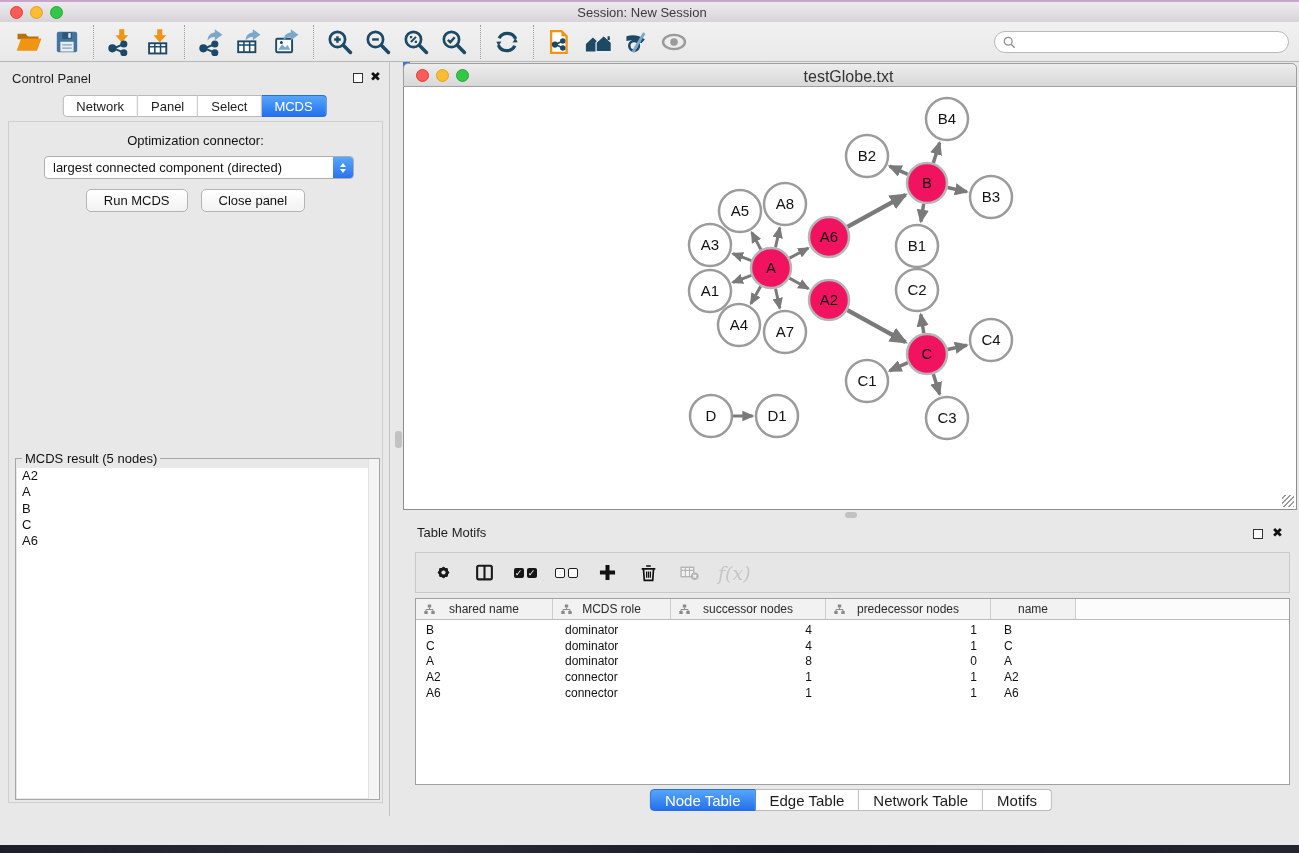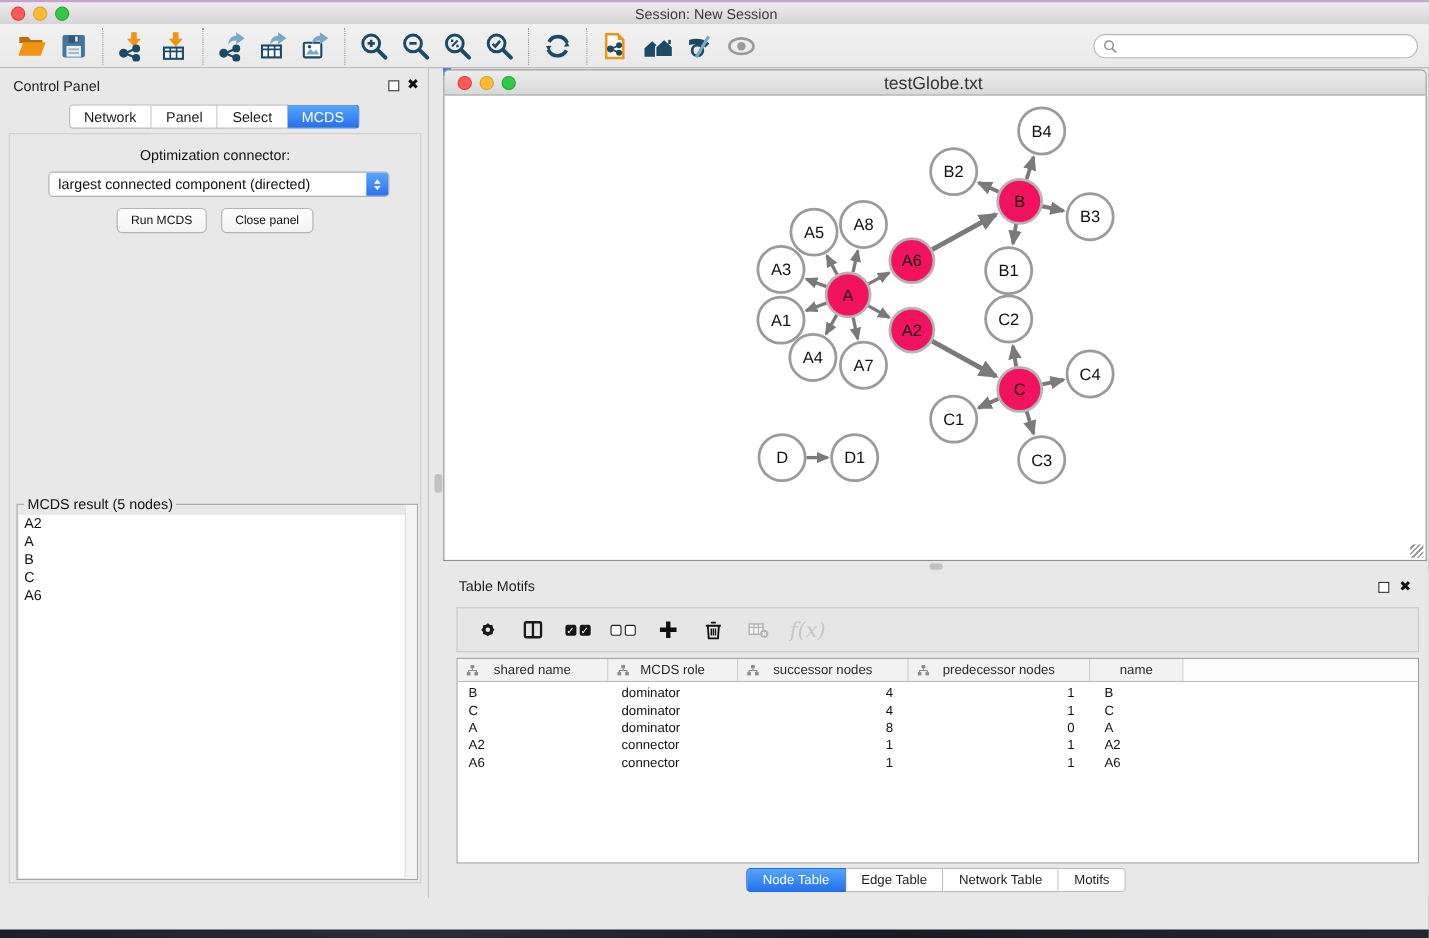--- a/index.html
+++ b/index.html
@@ -51,22 +51,22 @@
     border:1px solid #cfcfcf; background:#e8e8e8; }
   #opt-label { position:absolute; top:11px; left:0; right:0; text-align:center; font-size:13px; color:#111; }
   #criterion-select { position:absolute; top:34px; left:35px; right:28px; height:23px;
     background:#fff; border:1px solid #aeaeae; border-radius:4px; display:flex; align-items:center; }
   #criterion-select .val { flex:1; font-size:13px; color:#111; padding-left:8px; white-space:nowrap; }
   #criterion-select .stepper { width:20px; height:21px; margin:0; border-radius:0 3px 3px 0;
     background:linear-gradient(#58a7fa,#2a72ef); display:flex; flex-direction:column; align-items:center; justify-content:center; gap:2px; }
   .chev-up { width:0; height:0; border-left:3.5px solid transparent; border-right:3.5px solid transparent; border-bottom:4.5px solid #fff; }
   .chev-dn { width:0; height:0; border-left:3.5px solid transparent; border-right:3.5px solid transparent; border-top:4.5px solid #fff; }
   #cp-buttons { position:absolute; top:67px; left:0; right:0; display:flex; justify-content:center; gap:13px; }
-  .cp-btn { height:23px; padding:0 12px; background:linear-gradient(#ffffff,#f2f2f2);
-    border:1px solid #b4b4b4; border-radius:5px; font-size:11px; color:#111; font-family:inherit; }
+  .cp-btn { height:23px; padding:0 17px; background:linear-gradient(#ffffff,#f2f2f2);
+    border:1px solid #b4b4b4; border-radius:5px; font-size:13px; color:#111; font-family:inherit; }
 
   #mcds-box { position:absolute; left:6px; right:2px; top:336px; bottom:2px; border:1px solid #a6a6a6; }
   #mcds-legend { position:absolute; top:-8px; left:6px; background:#e8e8e8; padding:0 3px; font-size:13px; color:#111; }
   #mcds-list { position:absolute; left:1px; right:1px; top:9px; bottom:1px; background:#fff; overflow:hidden; }
   .mcds-item { font-size:13px; color:#111; line-height:16.3px; padding-left:5px; }
   #mcds-scroll { position:absolute; right:0; top:0; bottom:0; width:11px; background:#f4f4f4; border-left:1px solid #e2e2e2; }
 
   
   #network-window { position:absolute; left:403px; top:63px; width:894px; height:447px; }
   #nw-titlebar { position:absolute; left:0; top:0; right:0; height:24px;
@@ -109,21 +109,21 @@
   .th.fill { flex:1; background:#fcfcfc; border-right:none; }
   #tp-tbody { padding-top:2px; }
   .tr { display:flex; height:15.7px; align-items:center; }
   .td { font-size:12px; color:#111; overflow:hidden; white-space:nowrap; }
   .al { text-align:left; } .ar { text-align:right; }
   .w0 { width:137px; } .w1 { width:118px; } .w2 { width:155px; } .w3 { width:165px; } .w4 { width:85px; }
   .td.w0 { padding-left:10px; } .td.w1 { padding-left:12px; }
   .td.w2 { padding-right:14px; } .td.w3 { padding-right:14px; } .td.w4 { padding-left:13px; }
 
   #tp-tabs { position:absolute; bottom:3px; left:50%; transform:translateX(-50%); display:flex; height:23px; }
-  #tp-tabs .seg-tab { font-size:12px; padding:0 14px; }
+  #tp-tabs .seg-tab { font-size:15px; padding:0 14px; }
 
   
   #status-bar { position:absolute; left:0; top:816px; width:1299px; height:29px;
     background:#ededed; border-top:1px solid #c2c2c2; }
   #list-btn { position:absolute; left:10px; top:5px; width:27px; height:22px;
     background:#f7f7f7; border:1px solid #adadad; border-radius:2px;
     display:flex; align-items:center; justify-content:center; }
   #memory-btn { position:absolute; right:9px; top:4px; height:23px;
     background:#f7f7f7; border:1px solid #b0b0b0; border-radius:3px;
     display:flex; align-items:center; gap:6px; padding:0 9px; }

